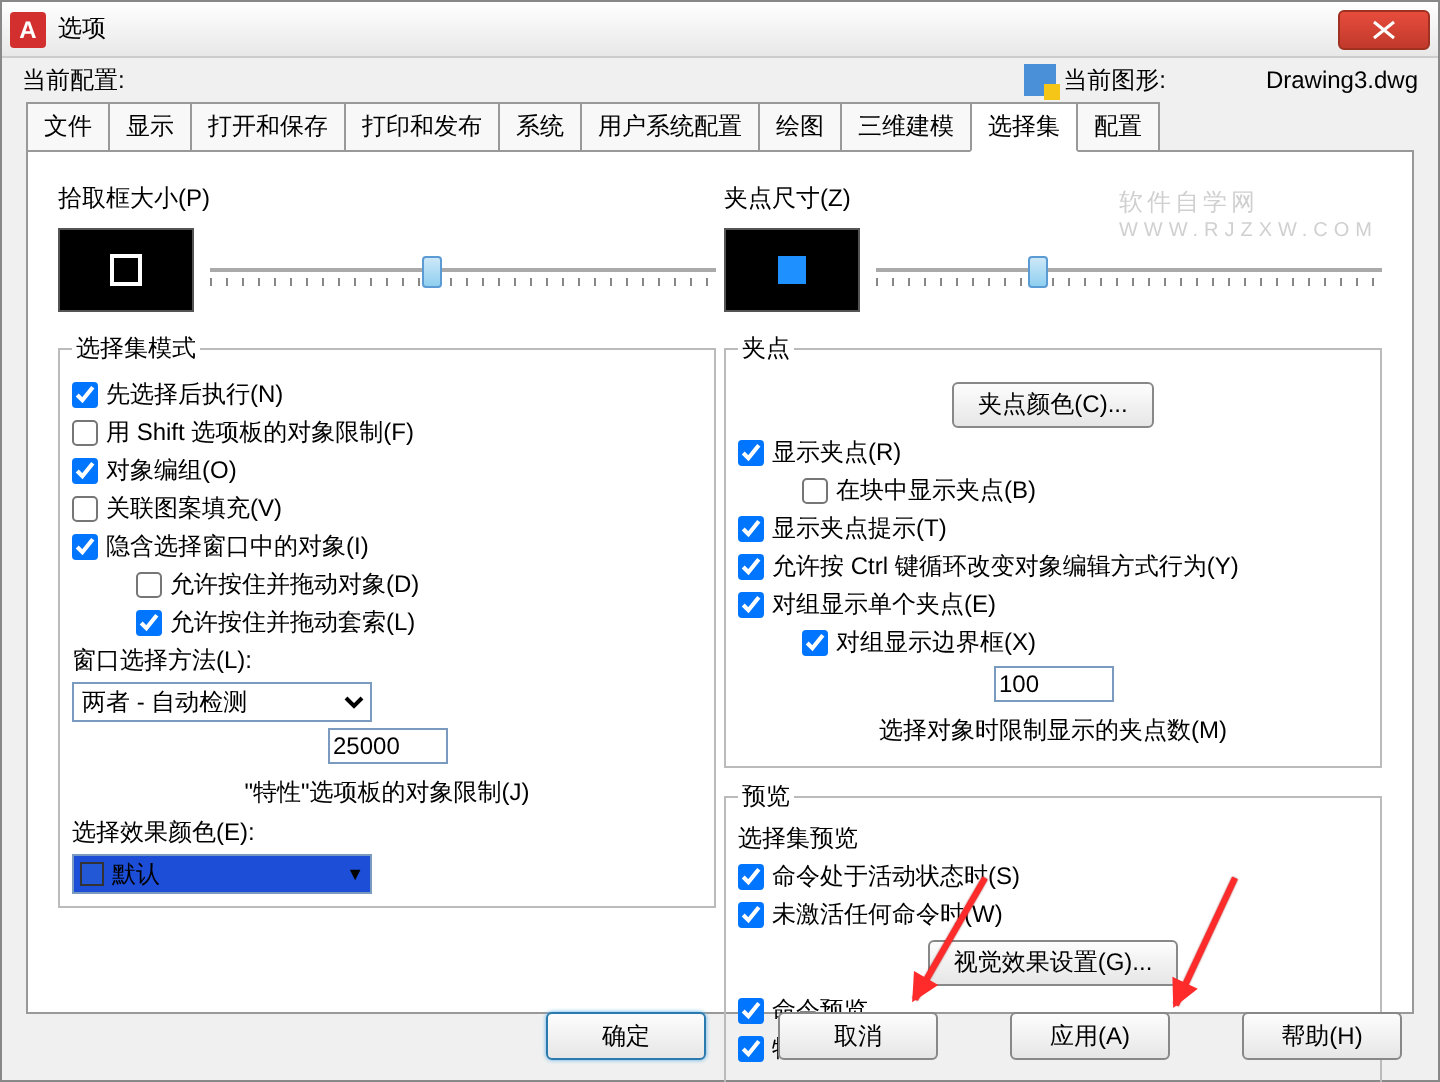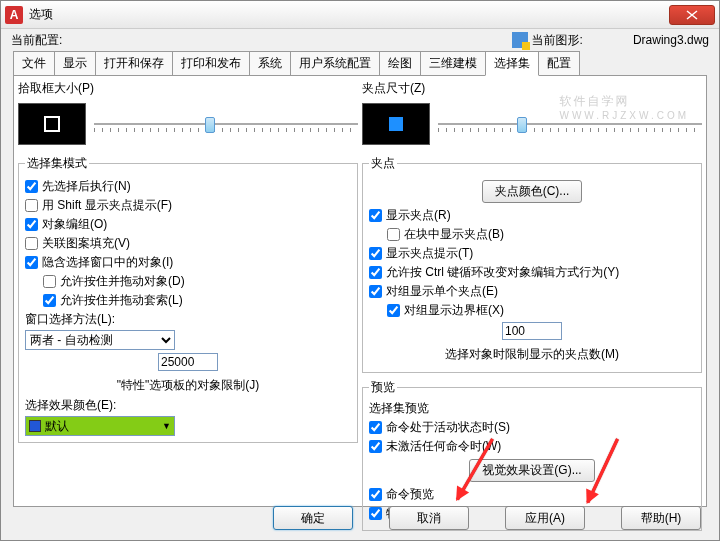--- a/index.html
+++ b/index.html
@@ -11,40 +11,40 @@
 .titlebar .close { width: 46px; height: 20px; background: linear-gradient(#e74c3c, #c0392b); border-radius: 3px; color: #fff; display: flex; align-items: center; justify-content: center; border: 1px solid #a03020; }
 .inforow { height: 22px; display: flex; align-items: center; padding: 0 10px; background: #f0f0f0; }
 .inforow .lbl { margin-right: 10px; }
 .inforow .val { margin-right: 60px; margin-top: 45px; }
 .inforow .spacer { flex: 1; }
 .inforow .dwgicon { width: 16px; height: 16px; background: #4a90d9; margin-right: 4px; position: relative; }
 .inforow .dwgicon:after { content: ""; position: absolute; right: -2px; bottom: -2px; width: 8px; height: 8px; background: #f5c518; }
 .tabs { display: flex; padding: 0 12px; background: #f0f0f0; }
 .tab { padding: 3px 8px; border: 1px solid #999; border-bottom: none; background: #f8f8f8; margin-right: -1px; cursor: pointer; }
 .tab.active { background: #fff; border-bottom: 1px solid #fff; margin-bottom: -1px; z-index: 1; }
-.tabcontent { margin: 0 12px 8px 12px; border: 1px solid #999; background: #fff; height: 432px; display: flex; padding: 4px; gap: 4px; }
+.tabcontent { margin: 0 12px 8px 12px; border: 1px solid #999; background: #fff; height: 432px; display: flex; padding: 15px; gap: 4px; }
 .col { flex: 1; display: flex; flex-direction: column; gap: 4px; }
 .grouplabel { margin-bottom: 2px; }
 .swatchrow { display: flex; align-items: center; gap: 8px; margin-bottom: 4px; }
 .swatch { width: 68px; height: 42px; background: #000; display: flex; align-items: center; justify-content: center; border: 1px solid #555; }
 .swatch .inner-sq { width: 16px; height: 16px; border: 2px solid #fff; }
 .swatch .inner-fill { width: 14px; height: 14px; background: #1e90ff; }
 .slider { flex: 1; height: 20px; position: relative; }
 .slider .track { position: absolute; top: 9px; left: 0; right: 0; height: 2px; background: #aaa; }
 .slider .thumb { position: absolute; top: 3px; width: 10px; height: 16px; background: linear-gradient(#cde8f8,#8fcff0); border: 1px solid #5a9bd4; border-radius: 2px; }
 .slider .ticks { position: absolute; top: 14px; left: 0; right: 0; height: 4px; background: repeating-linear-gradient(90deg,#888 0 1px,transparent 1px 8px); }
 fieldset { border: 1px solid #bbb; padding: 4px 6px 6px 6px; margin-top: 2px; }
 fieldset legend { padding: 0 2px; }
 .chk { display: flex; align-items: center; gap: 4px; margin: 2px 0; }
 .chk input { width: 13px; height: 13px; }
-.chk.indent { margin-left: 18px; }
+.chk.indent { margin-left: 32px; }
 .inline { display: flex; align-items: center; gap: 6px; margin: 3px 0; flex-direction: column; }
 input.txt { width: 60px; height: 18px; border: 1px solid #7a9ac0; padding: 0 2px; }
 select { width: 150px; height: 20px; border: 1px solid #7a9ac0; background: #fff; }
-.sel-color { width: 150px; height: 20px; border: 1px solid #7a9ac0; display: flex; align-items: center; padding: 0 3px; gap: 4px; background: #84cc16; }
+.sel-color { width: 150px; height: 20px; border: 1px solid #7a9ac0; display: flex; align-items: center; padding: 0 3px; gap: 4px; background: #1d4ed8; }
 .sel-color .sq { width: 12px; height: 12px; background: #2257d6; border: 1px solid #333; }
 .sel-color .dd { margin-left: auto; font-size: 9px; }
 button.btn { padding: 2px 12px; border: 1px solid #888; background: linear-gradient(#fdfdfd,#e6e6e6); border-radius: 3px; cursor: pointer; }
 .btnrow-center { text-align: center; margin: 4px 0; }
 .footer { position: absolute; bottom: 10px; right: 18px; display: flex; gap: 8px; }
 .footer button { width: 80px; height: 24px; margin-left: 28px; }
 .footer button.primary { border: 1px solid #2a7ab0; box-shadow: 0 0 2px #5ab0e8; }
 .watermark { position: absolute; top: 88px; right: 30px; color: #d0d0d0; font-size: 18px; font-weight: normal; letter-spacing: 2px; pointer-events: none; }
 .watermark .sub { font-size: 10px; letter-spacing: 3px; display: block; text-align: center; }
 .arrow { position: absolute; width: 3px; height: 70px; background: #ff2a2a; transform-origin: top center; pointer-events: none; box-shadow: 0 0 1px #900; }
@@ -104,21 +104,21 @@
       </div>
 
       <fieldset>
         <legend>选择集模式</legend>
         <label class="chk">
             <input type="checkbox" checked="" style="">
             <span>先选择后执行(N)</span>
           </label>
         <label class="chk">
             <input type="checkbox" style="">
-            <span>用 Shift 显示夹点提示(F)</span>
+            <span>用 Shift 选项板的对象限制(F)</span>
           </label>
         <label class="chk">
             <input type="checkbox" checked="" style="">
             <span>对象编组(O)</span>
           </label>
         <label class="chk">
             <input type="checkbox" style="">
             <span>关联图案填充(V)</span>
           </label>
         <label class="chk">

